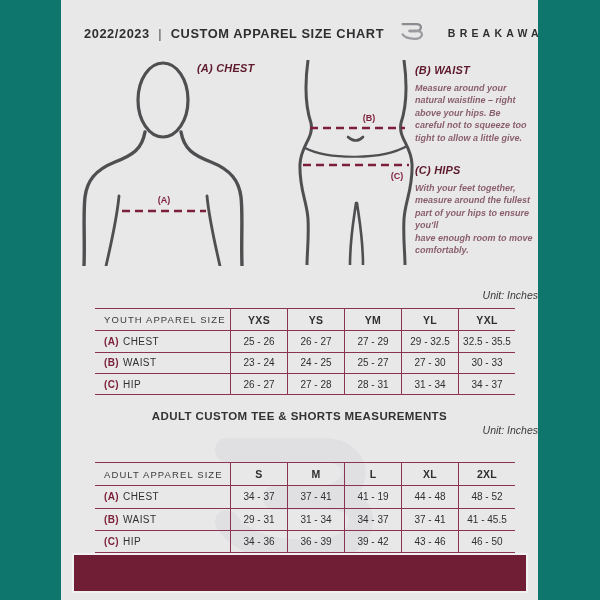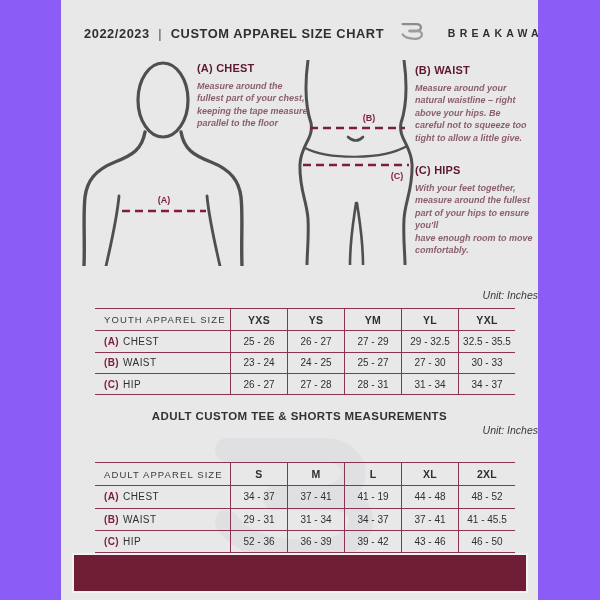--- a/index.html
+++ b/index.html
@@ -7,33 +7,33 @@
     --dark:#2f2f31;
     --maroon:#701d36;
     --line:#8c3352;
     --muted:#8a5f6d;
     --outline:#4f4f51;
     --watermark:#dfdfe2;
   }
   *{margin:0;padding:0;box-sizing:border-box;}
   html,body{background:#ffffff;}
   body{font-family:"Liberation Sans", sans-serif;}
-  .page{position:relative;width:600px;height:600px;background:#8b5cf6;overflow:hidden;}
+  .page{position:relative;width:600px;height:600px;background:#0f766e;overflow:hidden;}
   .content{position:absolute;left:61px;top:0;width:477px;height:600px;background:var(--bg);overflow:hidden;}
 
   
   .header{position:absolute;left:0;top:18px;width:100%;display:flex;align-items:center;justify-content:space-between;padding:0 23px;}
   .title{font-weight:700;font-size:13.5px;color:var(--dark);letter-spacing:.6px;display:inline-block;transform:scaleX(.95);transform-origin:left center;white-space:nowrap;}
   .title .sep{margin:0 9px;font-weight:400;color:#4a4a4c;}
   .brand{display:flex;align-items:center;gap:22px;}
   .brand-name{font-weight:700;font-size:10.5px;letter-spacing:4.2px;color:var(--dark);}
 
   
   .instr{position:absolute;}
-  .instr h3{font-size:11px;font-weight:700;color:#5e1a2c;letter-spacing:.2px;}
+  .instr h3{font-size:11px;font-weight:700;color:#5e1a2c;letter-spacing:.2px;font-style:italic;}
   .instr p{margin-top:6px;font-size:9px;font-style:italic;color:var(--muted);line-height:1.38;white-space:pre-line;font-weight:600;}
 
   
   .fig{position:absolute;}
 
   
   .sec-title{position:absolute;width:100%;text-align:center;font-weight:700;font-size:11.5px;color:#323234;letter-spacing:.4px;}
   .sec-unit{position:absolute;width:100%;text-align:right;font-style:italic;font-size:10.5px;color:#3a3a3c;}
 
   
@@ -96,21 +96,20 @@
         <path d="M57,205 C57,178 61,158 63,143 M70,205 C70,178 66,158 64,143" stroke="#4f4f51" stroke-width="2.6" stroke-linecap="round"></path>
         <line x1="17" y1="68" x2="112" y2="68" stroke="#7d1f3a" stroke-width="2.4" stroke-dasharray="8 5"></line>
         <text x="76" y="61" text-anchor="middle" font-family="Liberation Sans, sans-serif" font-size="9" font-weight="bold" fill="#7d1f3a">(B)</text>
         <line x1="10" y1="105" x2="116" y2="105" stroke="#7d1f3a" stroke-width="2.4" stroke-dasharray="8 5"></line>
         <text x="104" y="119" text-anchor="middle" font-family="Liberation Sans, sans-serif" font-size="9" font-weight="bold" fill="#7d1f3a">(C)</text>
       </svg>
     </div>
 
     <div class="instr" style="left:136px;top:62px;width:114px;">
       <h3>(A) CHEST</h3>
-      <p>Measure around the fullest part of your chest, keeping the tape measure parallel to the floor</p>
     </div>
     <div class="instr" style="left:354px;top:64px;width:114px;">
       <h3>(B) WAIST</h3>
       <p>Measure around your natural waistline – right above your hips. Be careful not to squeeze too tight to allow a little give.</p>
     </div>
     <div class="instr" style="left:354px;top:164px;width:120px;">
       <h3>(C) HIPS</h3>
       <p>With your feet together, measure around the fullest part of your hips to ensure you'll
 have enough room to move comfortably.</p>
     </div>
@@ -191,21 +190,21 @@
       <div>29 - 31</div>
       <div>31 - 34</div>
       <div>34 - 37</div>
       <div>37 - 41</div>
       <div>41 - 45.5</div>
 
       <div class="rowlab">
           <span class="key">(C)</span>
           <span>HIP</span>
         </div>
-      <div>52 - 36</div>
+      <div>34 - 36</div>
       <div>36 - 39</div>
       <div>39 - 42</div>
       <div>43 - 46</div>
       <div>46 - 50</div>
     </div>
 
     <div class="footer-bar"></div>
 
   </div>
 </div>

